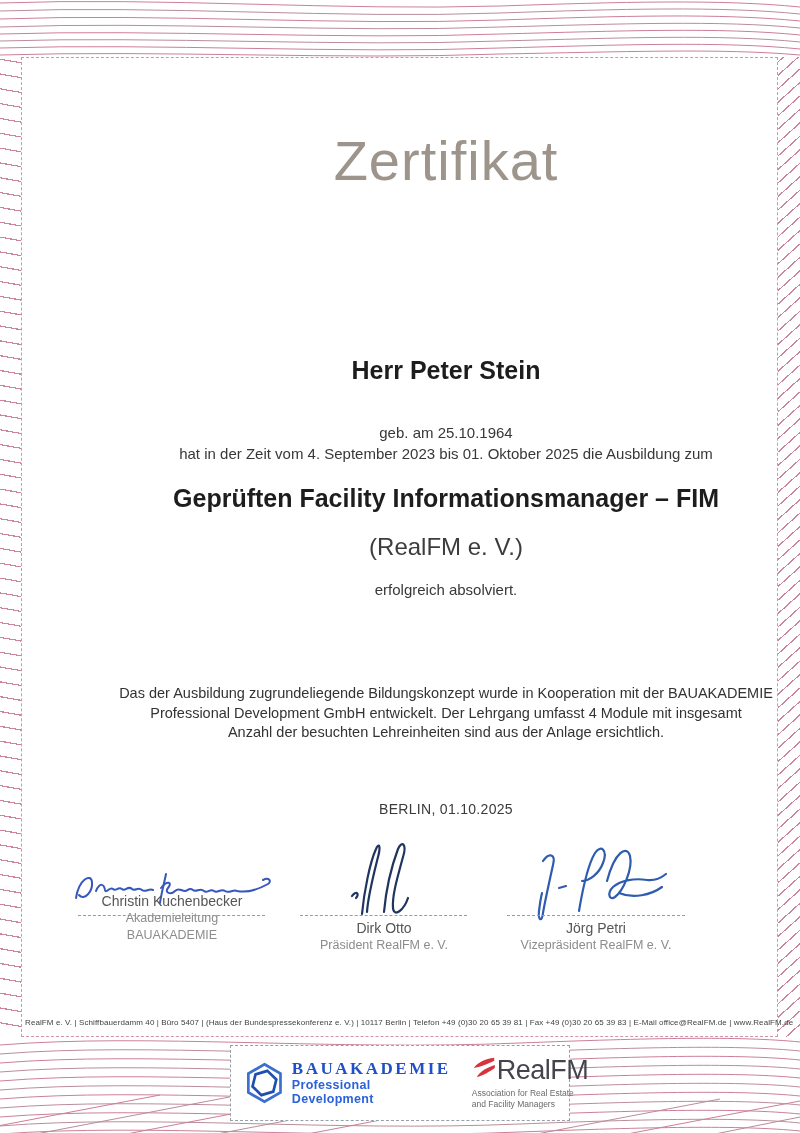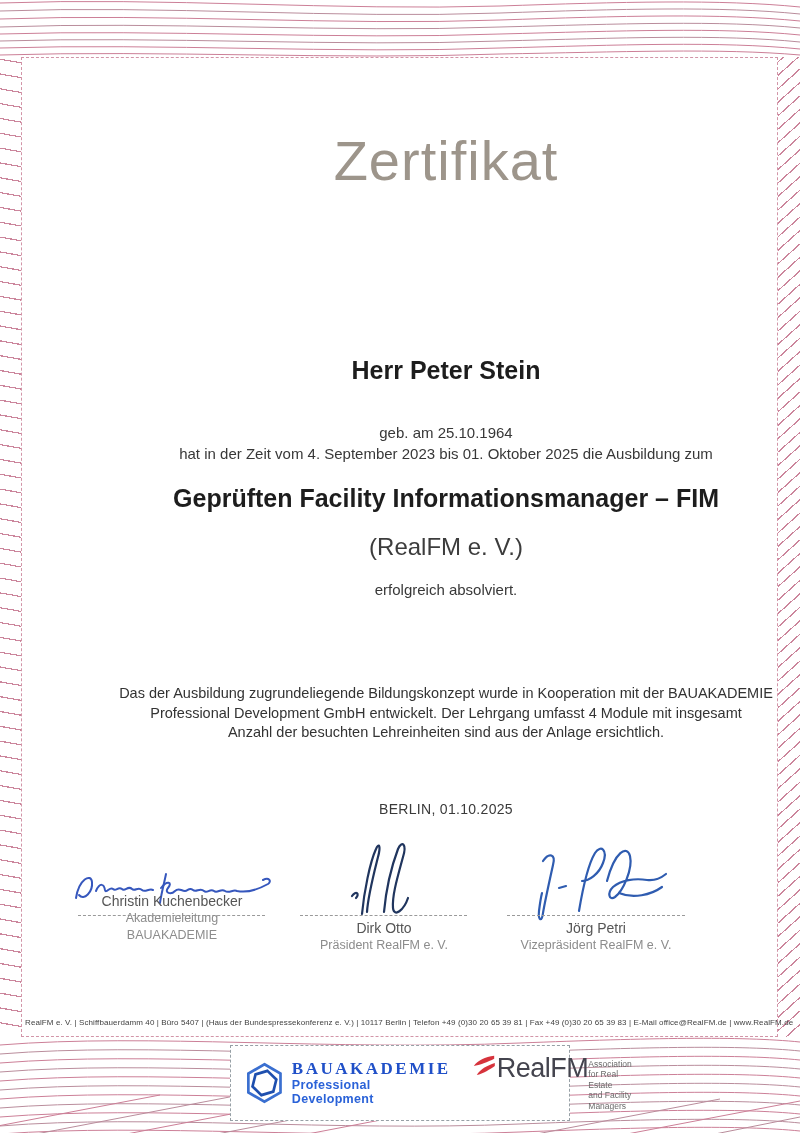--- a/index.html
+++ b/index.html
@@ -53,21 +53,21 @@
     background:#fff;border:1px dashed #97a0a6;box-sizing:border-box;
     display:flex;align-items:center;
   }
   .baua{display:flex;align-items:center;margin-left:12px;}
   .baua-text{margin-left:6px;}
   .baua-name{
     font-family:"Liberation Serif", serif;font-size:17px;font-weight:700;
     color:#2050c8;letter-spacing:2.5px;line-height:18px;
   }
   .baua-sub{font-size:12.5px;font-weight:700;color:#2a62d8;letter-spacing:.3px;line-height:14px;}
-  .realfm{margin-left:20px;display:flex;flex-direction:row;}
+  .realfm{margin-left:20px;display:flex;flex-direction:column;}
   .realfm-top{display:flex;align-items:flex-start;}
   .realfm-name{font-size:27px;color:#44444e;letter-spacing:-.5px;line-height:27px;margin-left:1px;}
   .realfm-sub{font-size:8.5px;color:#6a6a6a;line-height:10.5px;margin-top:4px;text-align:left;}
 </style>
 </head>
 <body>
 
 <div class="cert">
 
   <div class="band band-top">

